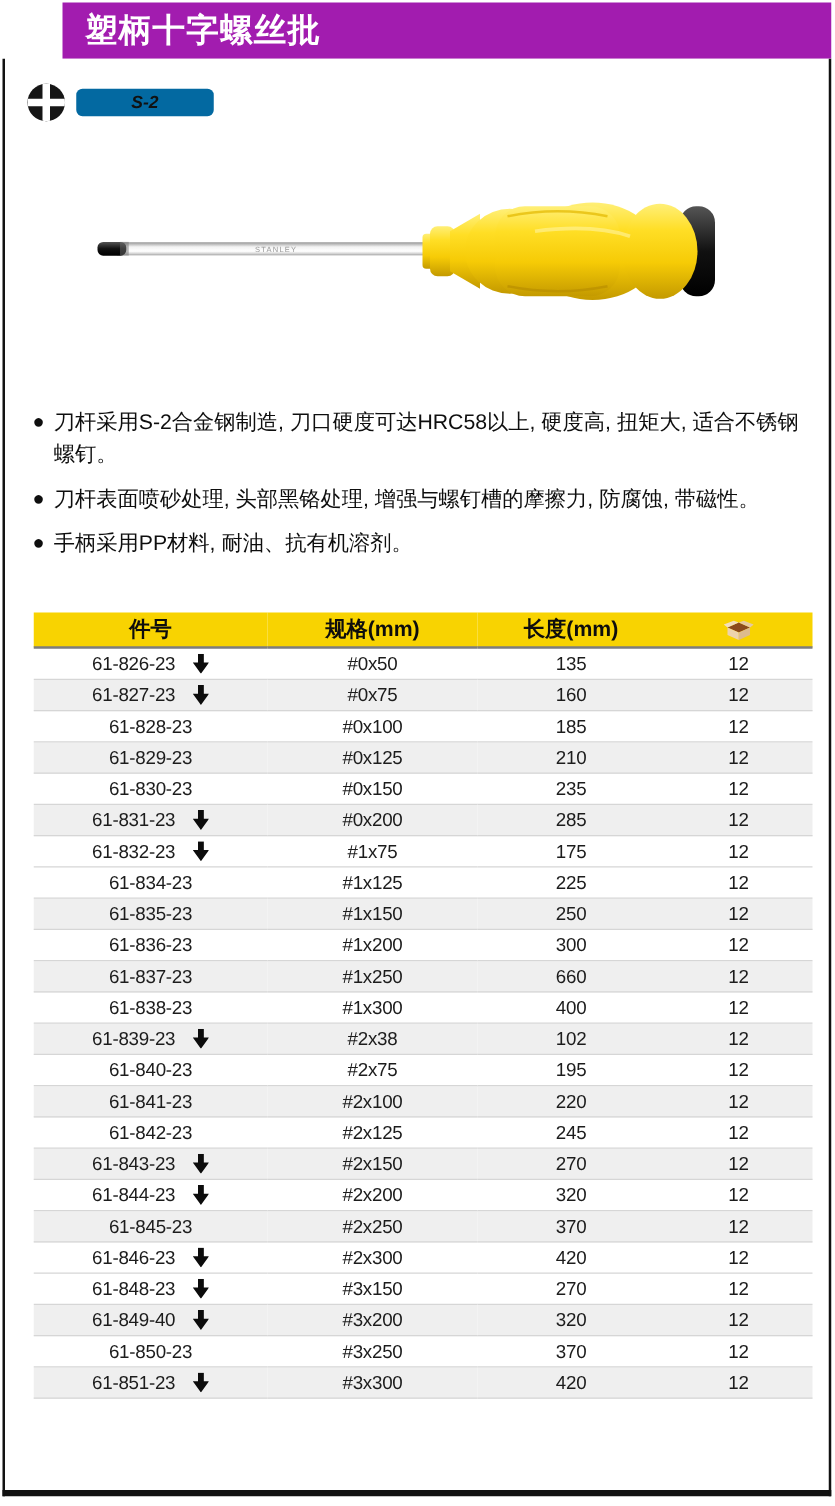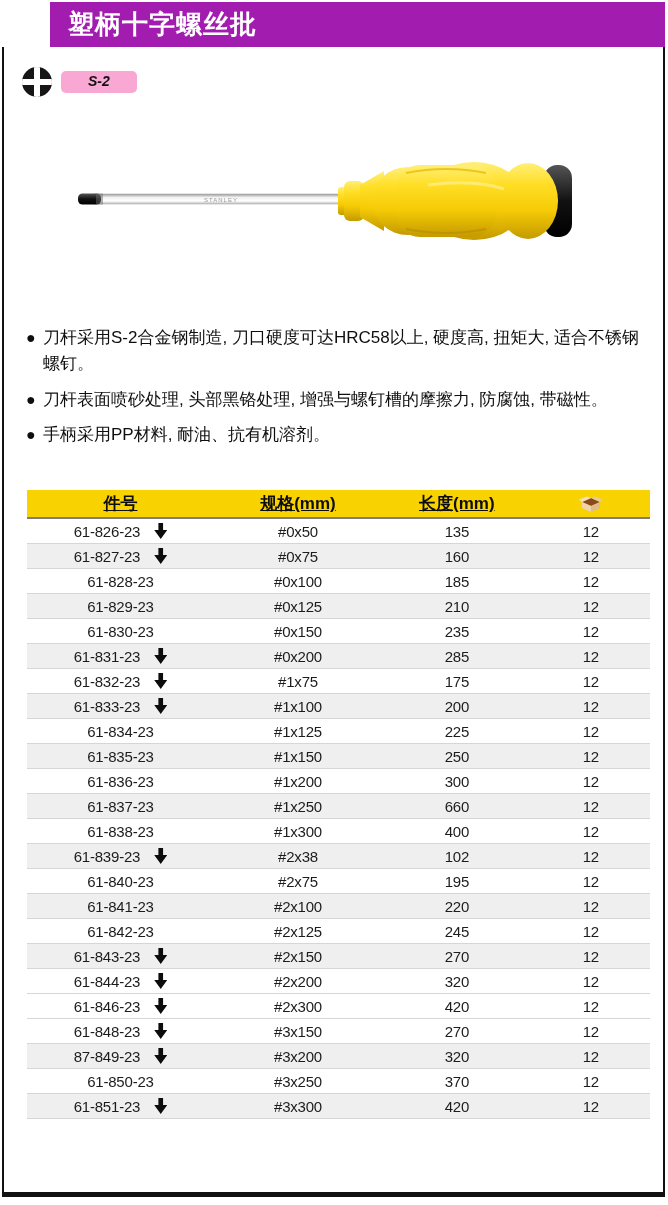--- a/index.html
+++ b/index.html
@@ -17,40 +17,40 @@
   .frame{
     position:absolute;top:47px;left:2px;right:3px;bottom:8px;background:#fff;
     border-left:2px solid #111;border-right:2px solid #111;border-bottom:5px solid #111;
   }
   
   .spec-row{position:absolute;top:20px;left:18px;display:flex;align-items:center;gap:9px;}
   .ph-icon{position:relative;width:30px;height:30px;border-radius:50%;background:#161616;overflow:hidden;flex:0 0 auto;}
   .ph-icon .v{position:absolute;left:12px;top:0;width:6px;height:30px;background:#fff;}
   .ph-icon .h{position:absolute;top:12px;left:0;height:6px;width:30px;background:#fff;}
   .s2-badge{
-    background:#f9a8d4;border-radius:5px;padding:3px 27px;
+    background:#0369a1;border-radius:5px;padding:3px 44px;
     font-size:14px;font-weight:bold;font-style:italic;color:#111;line-height:1.1;
   }
   
   .product{position:absolute;top:104px;left:72px;width:500px;height:100px;}
   
   .features{position:absolute;top:278px;left:22px;right:16px;list-style:none;margin:0;padding:0;}
   .features li{
     position:relative;padding-left:17px;font-size:17px;line-height:1.55;margin-bottom:9px;color:#0e0e0e;
   }
   .features li .dot{position:absolute;left:0;top:1px;font-size:16px;}
   
   .spec-table{
     position:absolute;top:443px;left:23px;width:623px;border-collapse:collapse;table-layout:fixed;
   }
   .spec-table col.c1{width:30%;} .spec-table col.c2{width:27%;}
   .spec-table col.c3{width:24%;} .spec-table col.c4{width:19%;}
   .spec-table th{
     background:#F8D301;height:27px;font-size:17px;font-weight:bold;color:#0d0d0d;
-    text-align:center;padding:0;border-bottom:2px solid #7d7d7d;text-decoration:underline;
+    text-align:center;padding:0;border-bottom:2px solid #7d7d7d;
   }
   .spec-table td{
     height:24px;font-size:15px;color:#1c1c1c;text-align:center;padding:0;
     border-bottom:1px solid #d6d6d6;letter-spacing:-0.2px;
   }
   .spec-table tr.alt td{background:#efefef;margin-top:38px;}
   .part-wrap{display:inline-flex;align-items:center;justify-content:center;gap:14px;}
   .dn-arrow{
     display:inline-block;width:13px;height:16px;background:#0c0c0c;
     clip-path:polygon(32% 0,68% 0,68% 44%,100% 44%,50% 100%,0 44%,32% 44%);
@@ -221,31 +221,20 @@
     <td>
       <span class="part-wrap">
         <span>61-832-23</span>
         <span class="dn-arrow"></span>
       </span>
     </td>
     <td>#1x75</td>
     <td>175</td>
     <td>12</td>
   </tr>
-          <tr class="alt">
-    <td>
-      <span class="part-wrap">
-        <span>61-833-23</span>
-        <span class="dn-arrow"></span>
-      </span>
-    </td>
-    <td>#1x100</td>
-    <td>200</td>
-    <td>12</td>
-  </tr>
           <tr>
     <td>
       <span class="part-wrap">
         <span>61-834-23</span>
 
       </span>
     </td>
     <td>#1x125</td>
     <td>225</td>
     <td>12</td>
@@ -353,20 +342,31 @@
     <td>
       <span class="part-wrap">
         <span>61-844-23</span>
         <span class="dn-arrow"></span>
       </span>
     </td>
     <td>#2x200</td>
     <td>320</td>
     <td>12</td>
   </tr>
+          <tr class="alt">
+    <td>
+      <span class="part-wrap">
+        <span>61-845-23</span>
+
+      </span>
+    </td>
+    <td>#2x250</td>
+    <td>370</td>
+    <td>12</td>
+  </tr>
           <tr>
     <td>
       <span class="part-wrap">
         <span>61-846-23</span>
         <span class="dn-arrow"></span>
       </span>
     </td>
     <td>#2x300</td>
     <td>420</td>
     <td>12</td>
@@ -378,21 +378,21 @@
         <span class="dn-arrow"></span>
       </span>
     </td>
     <td>#3x150</td>
     <td>270</td>
     <td>12</td>
   </tr>
           <tr class="alt">
     <td>
       <span class="part-wrap">
-        <span>87-849-23</span>
+        <span>61-849-40</span>
         <span class="dn-arrow"></span>
       </span>
     </td>
     <td>#3x200</td>
     <td>320</td>
     <td>12</td>
   </tr>
           <tr>
     <td>
       <span class="part-wrap">

